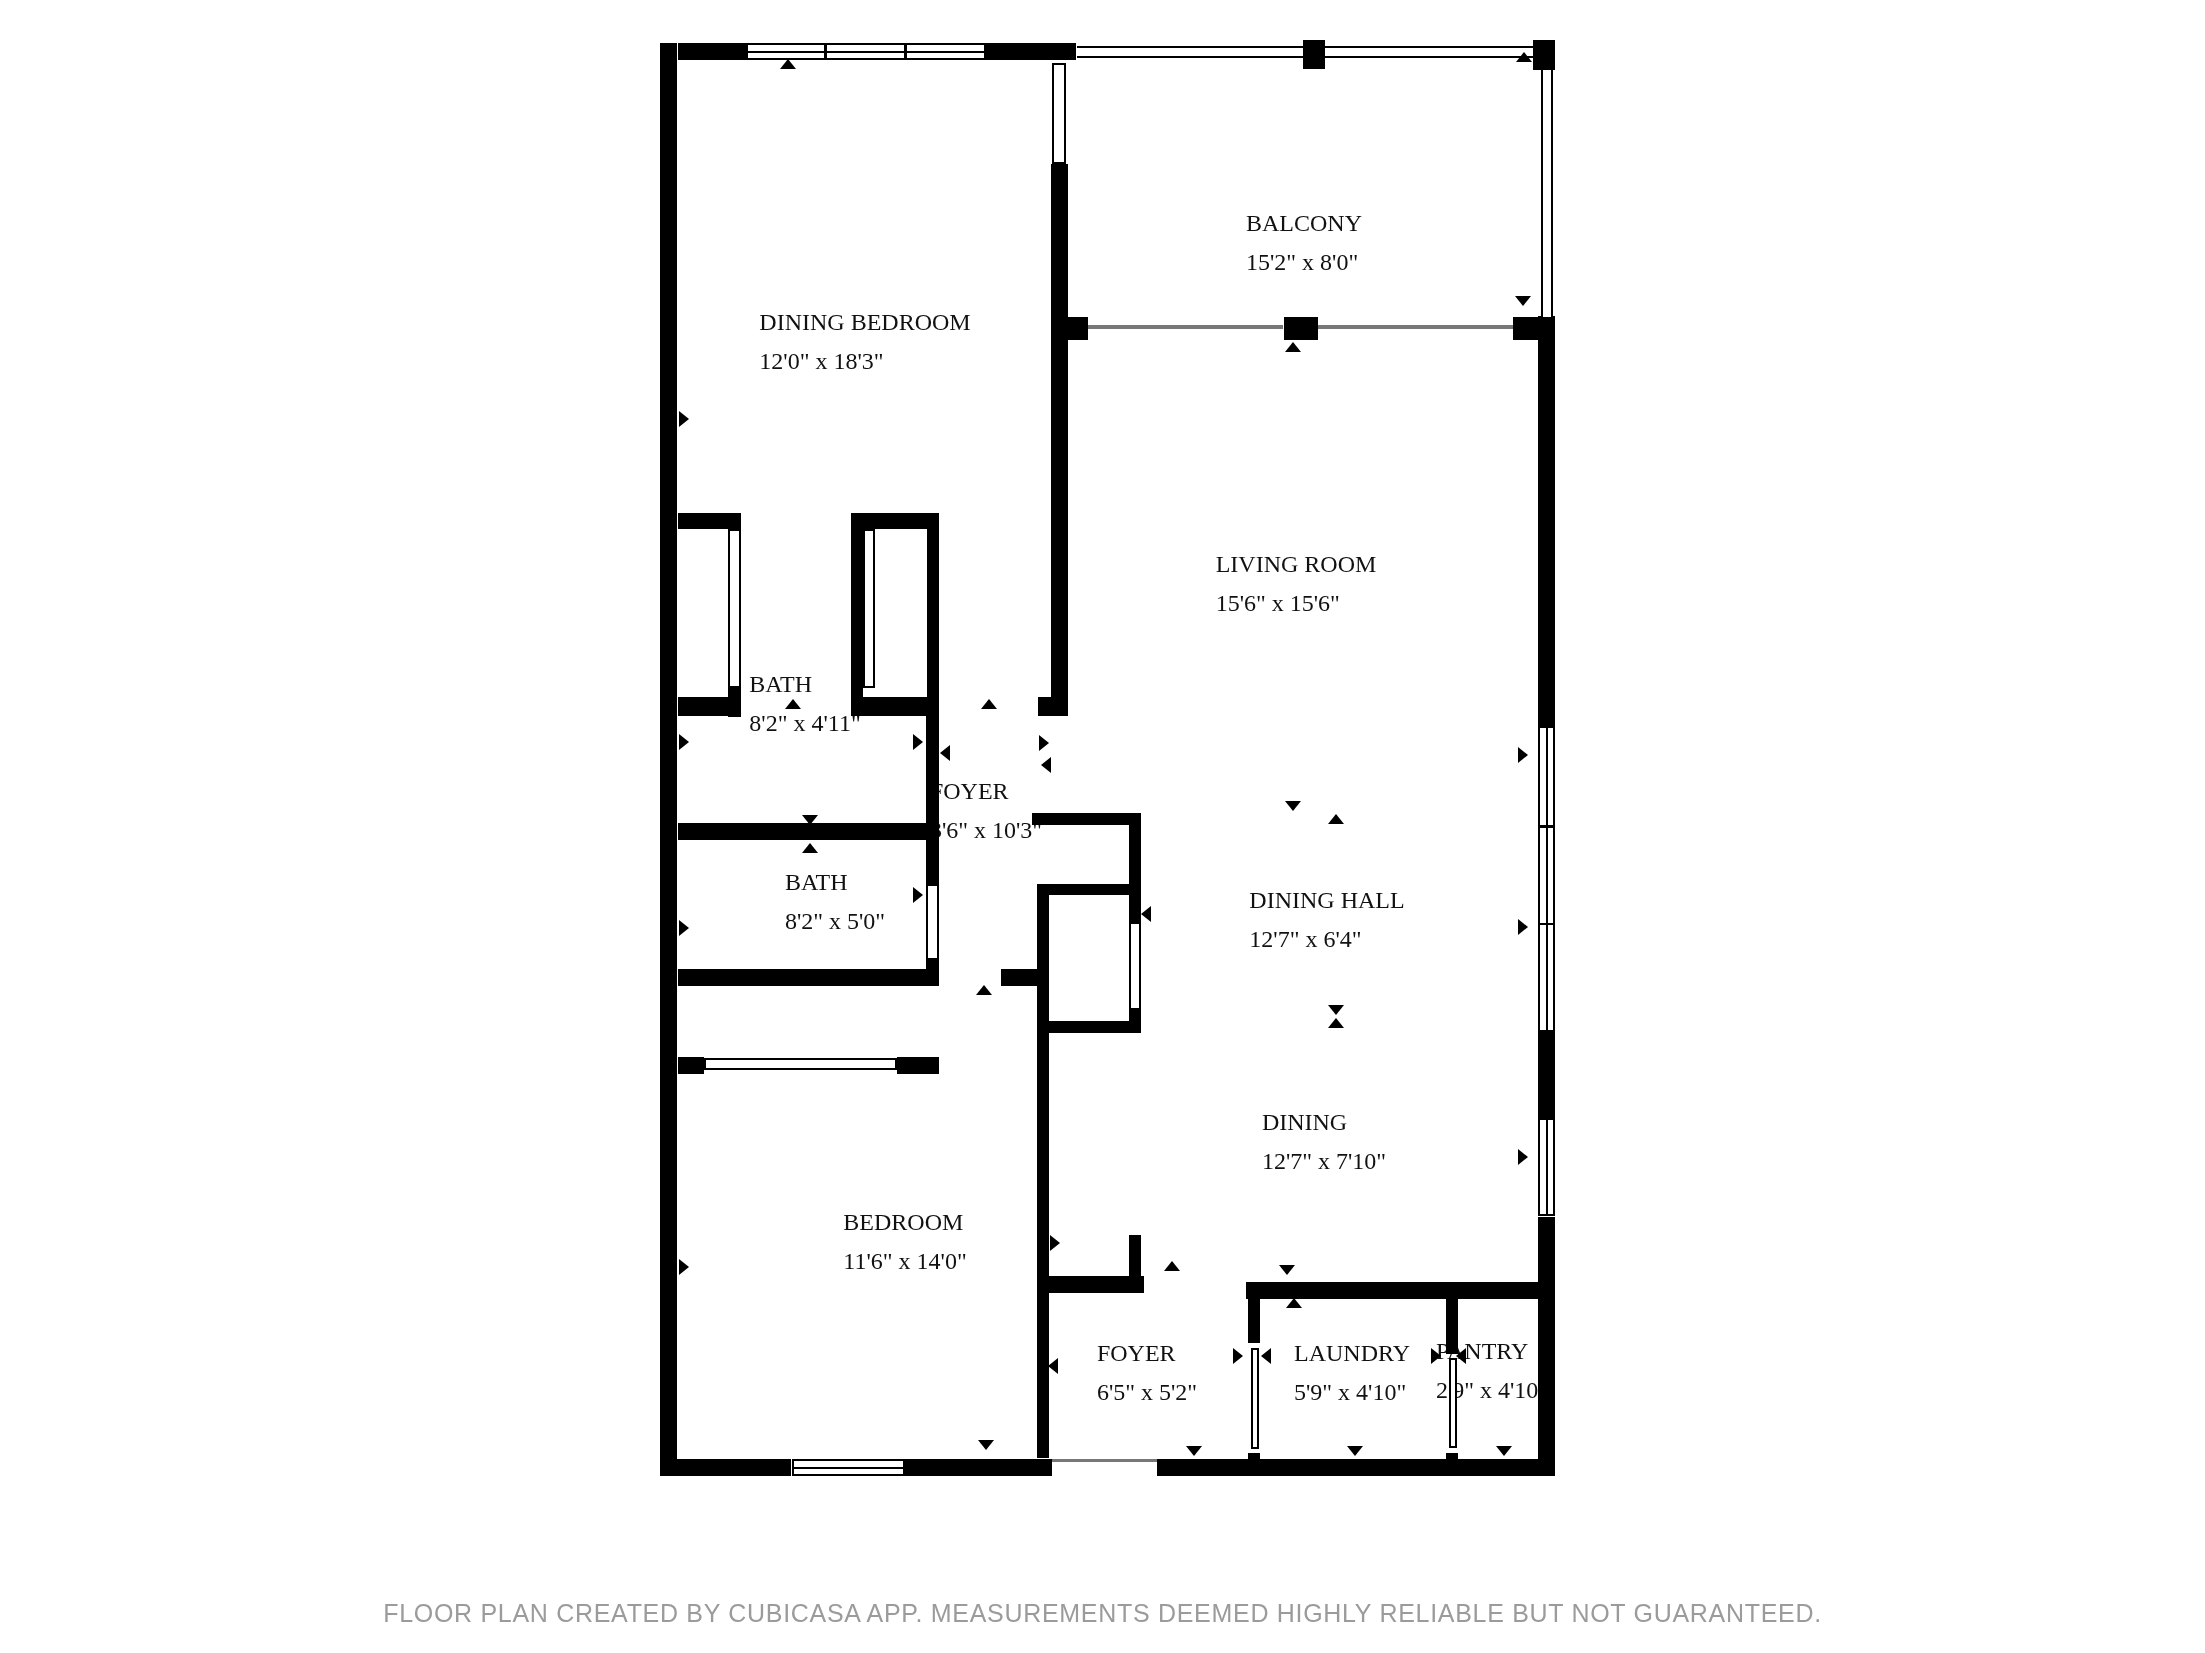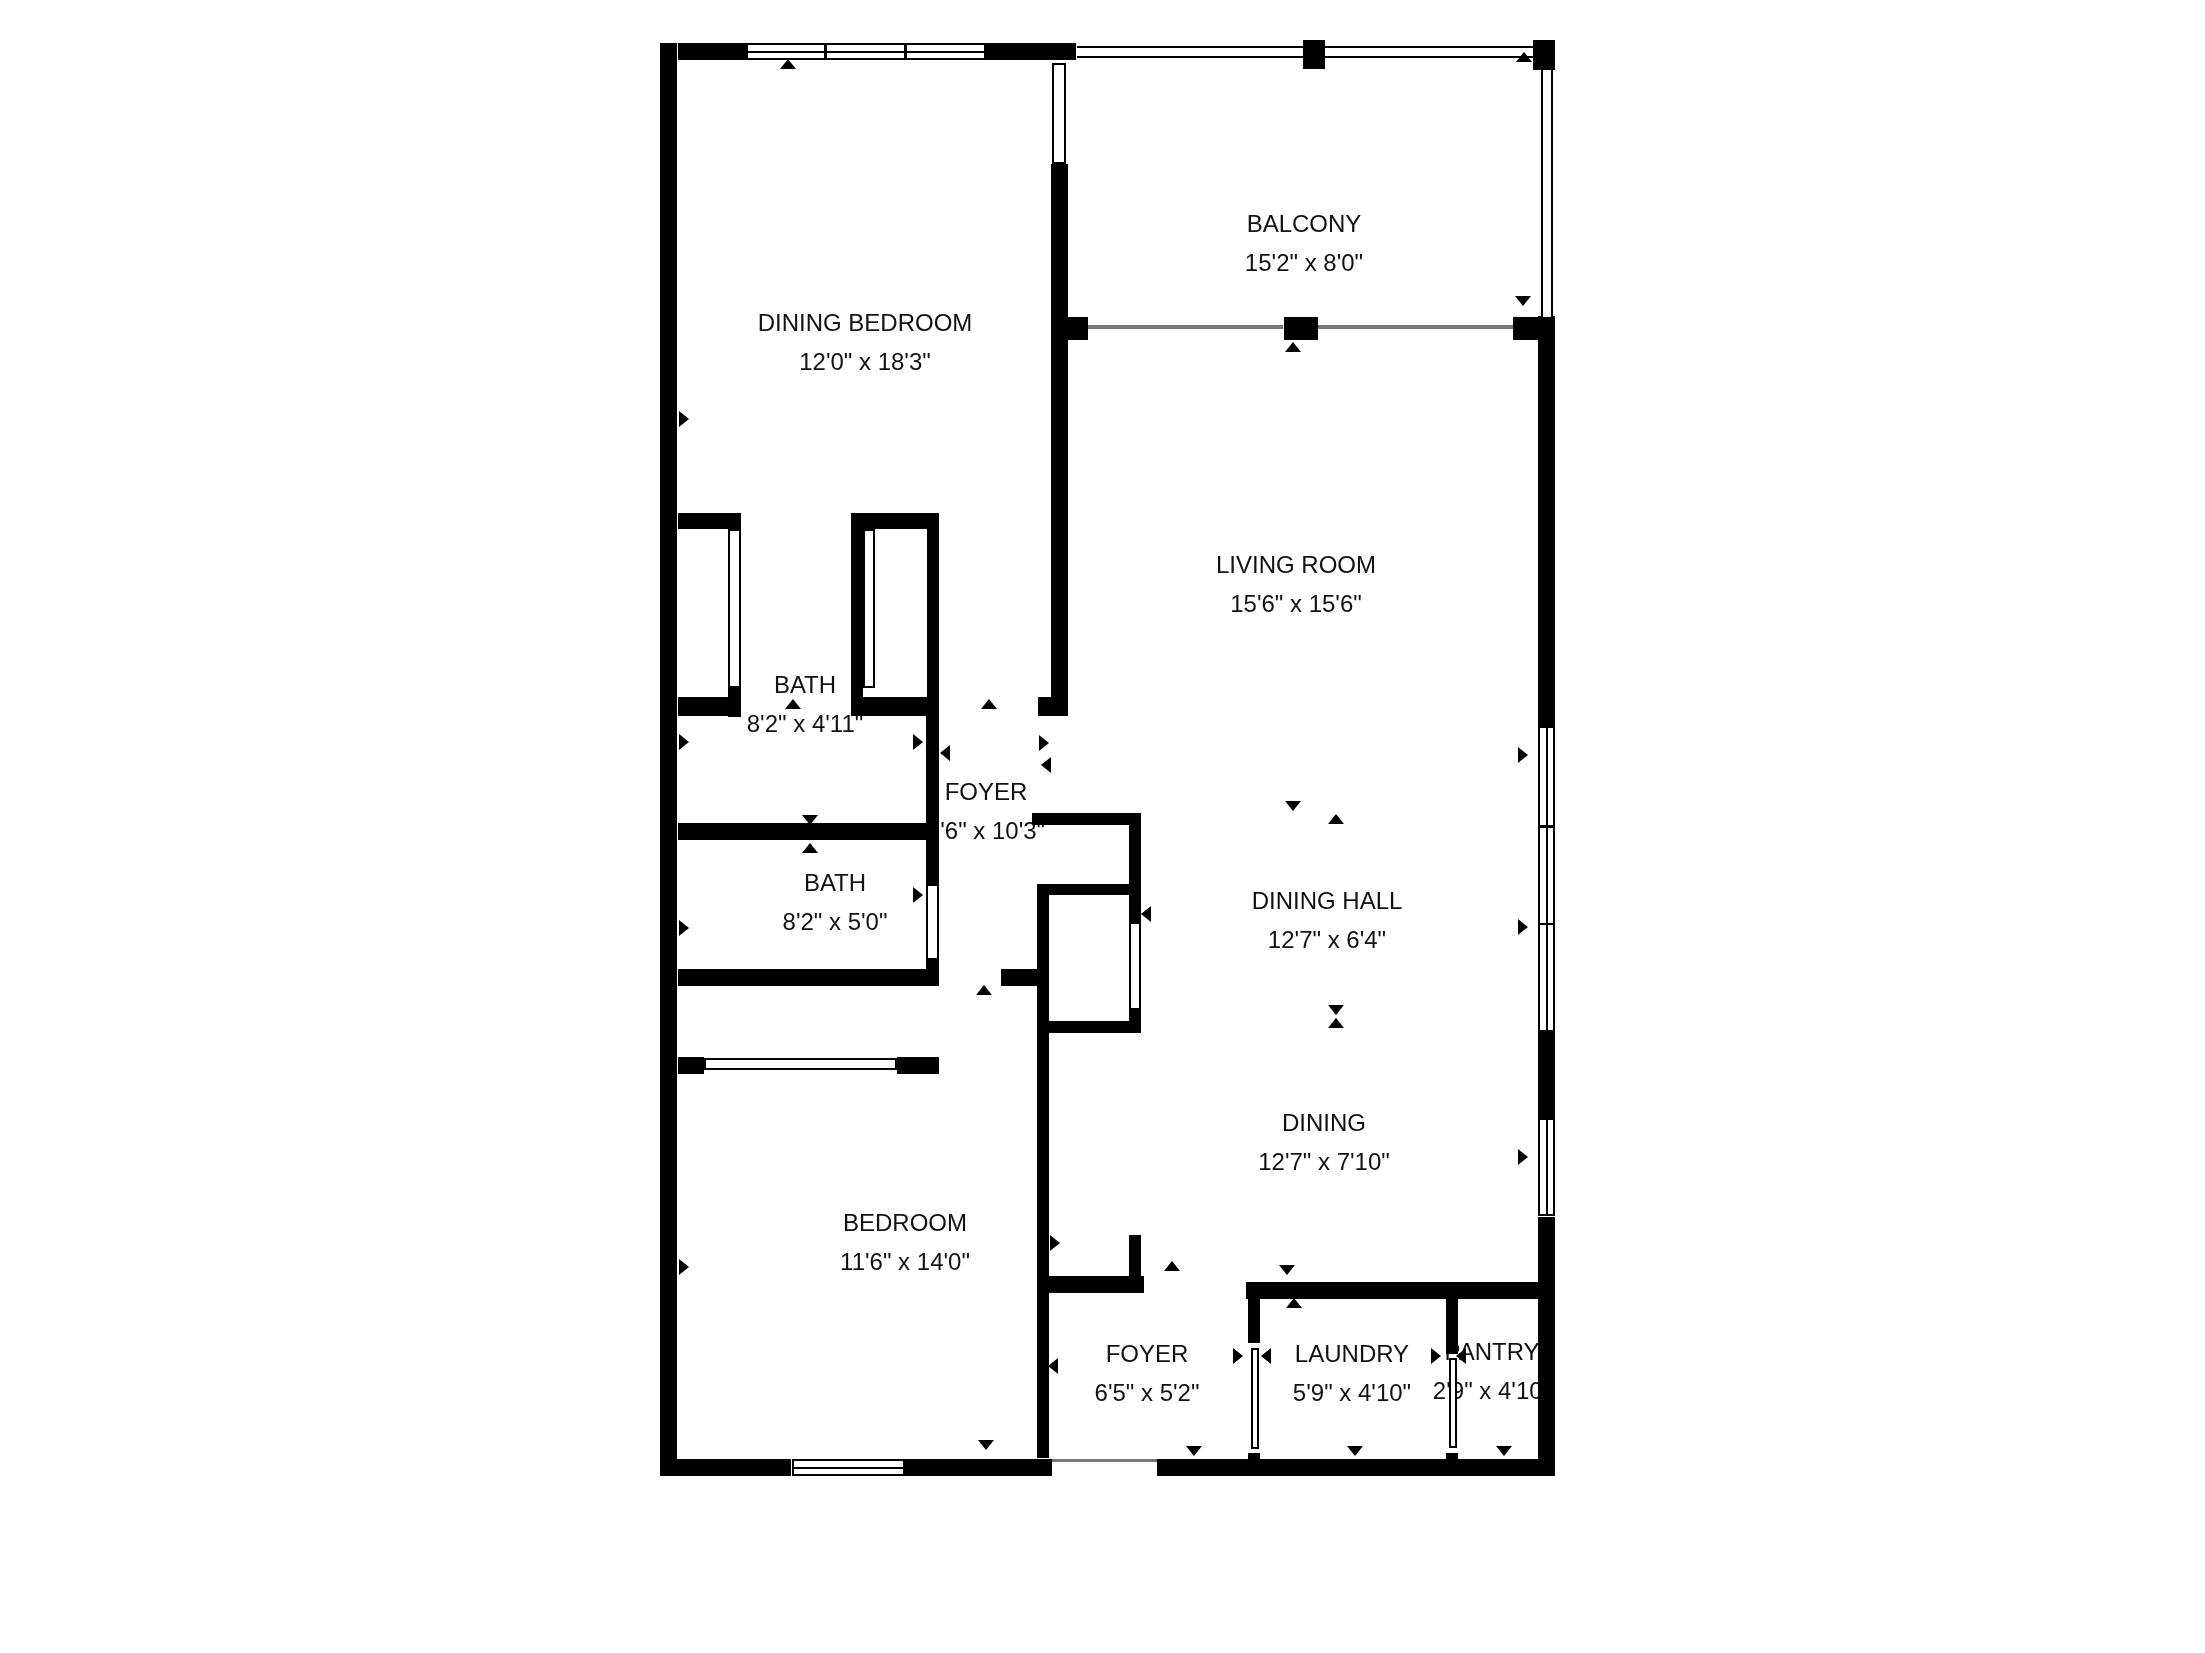--- a/index.html
+++ b/index.html
@@ -1,20 +1,20 @@
 <!DOCTYPE html>
 <html style="font-size:11.5px"><head>
 <meta charset="utf-8">
 <style>
   html,body{margin:0;padding:0;background:#fff;}
   #canvas{position:relative;width:2205px;height:1654px;background:#ffffff;overflow:hidden;
           font-family:"Liberation Sans", sans-serif;}
   .w{position:absolute;background:#000;z-index:2;}
-  .room-label{position:absolute;z-index:1;transform:translate(-50%,-50%);text-align:center;
-              color:#111;font-size:24px;line-height:39px;white-space:nowrap;}
+  .room-label{position:absolute;z-index:1;transform:translate(-50%,-50%);
+              color:#111;font-size:24px;line-height:39px;white-space:nowrap;font-family:Liberation Serif, serif;}
   
   .winh{position:absolute;background:#fff;border:2.9px solid #000;box-sizing:border-box;z-index:2;}
   .winv{position:absolute;background:#fff;border:2.2px solid #000;box-sizing:border-box;z-index:2;}
   .winh .mid{position:absolute;left:0;right:0;top:50%;height:2.2px;margin-top:-0.7px;background:#000;}
   .winv .mid{position:absolute;top:0;bottom:0;left:50%;width:2.2px;margin-left:-0.7px;background:#000;}
   .winh .dv{position:absolute;top:0;bottom:0;width:2.9px;background:#000;}
   
   .railh{position:absolute;background:#fff;border-top:2.9px solid #000;border-bottom:2.9px solid #000;box-sizing:border-box;z-index:2;}
   .railv{position:absolute;background:#fff;border-left:2.9px solid #000;border-right:2.9px solid #000;box-sizing:border-box;z-index:2;}
   
@@ -208,14 +208,15 @@
   <div class="tr" style="left:1233px;top:1348px"></div>
   <div class="tl" style="left:1261px;top:1348px"></div>
   <div class="tr" style="left:1431px;top:1348px"></div>
   <div class="tl" style="left:1456px;top:1348px"></div>
   <div class="tl" style="left:1048px;top:1358px"></div>
   <div class="td" style="left:978px;top:1440px"></div>
   <div class="td" style="left:1186px;top:1446px"></div>
   <div class="td" style="left:1347px;top:1446px"></div>
   <div class="td" style="left:1496px;top:1446px"></div>
 
+  <div id="footer">FLOOR PLAN CREATED BY CUBICASA APP. MEASUREMENTS DEEMED HIGHLY RELIABLE BUT NOT GUARANTEED.</div>
 </div>
 
 
 </body></html>

